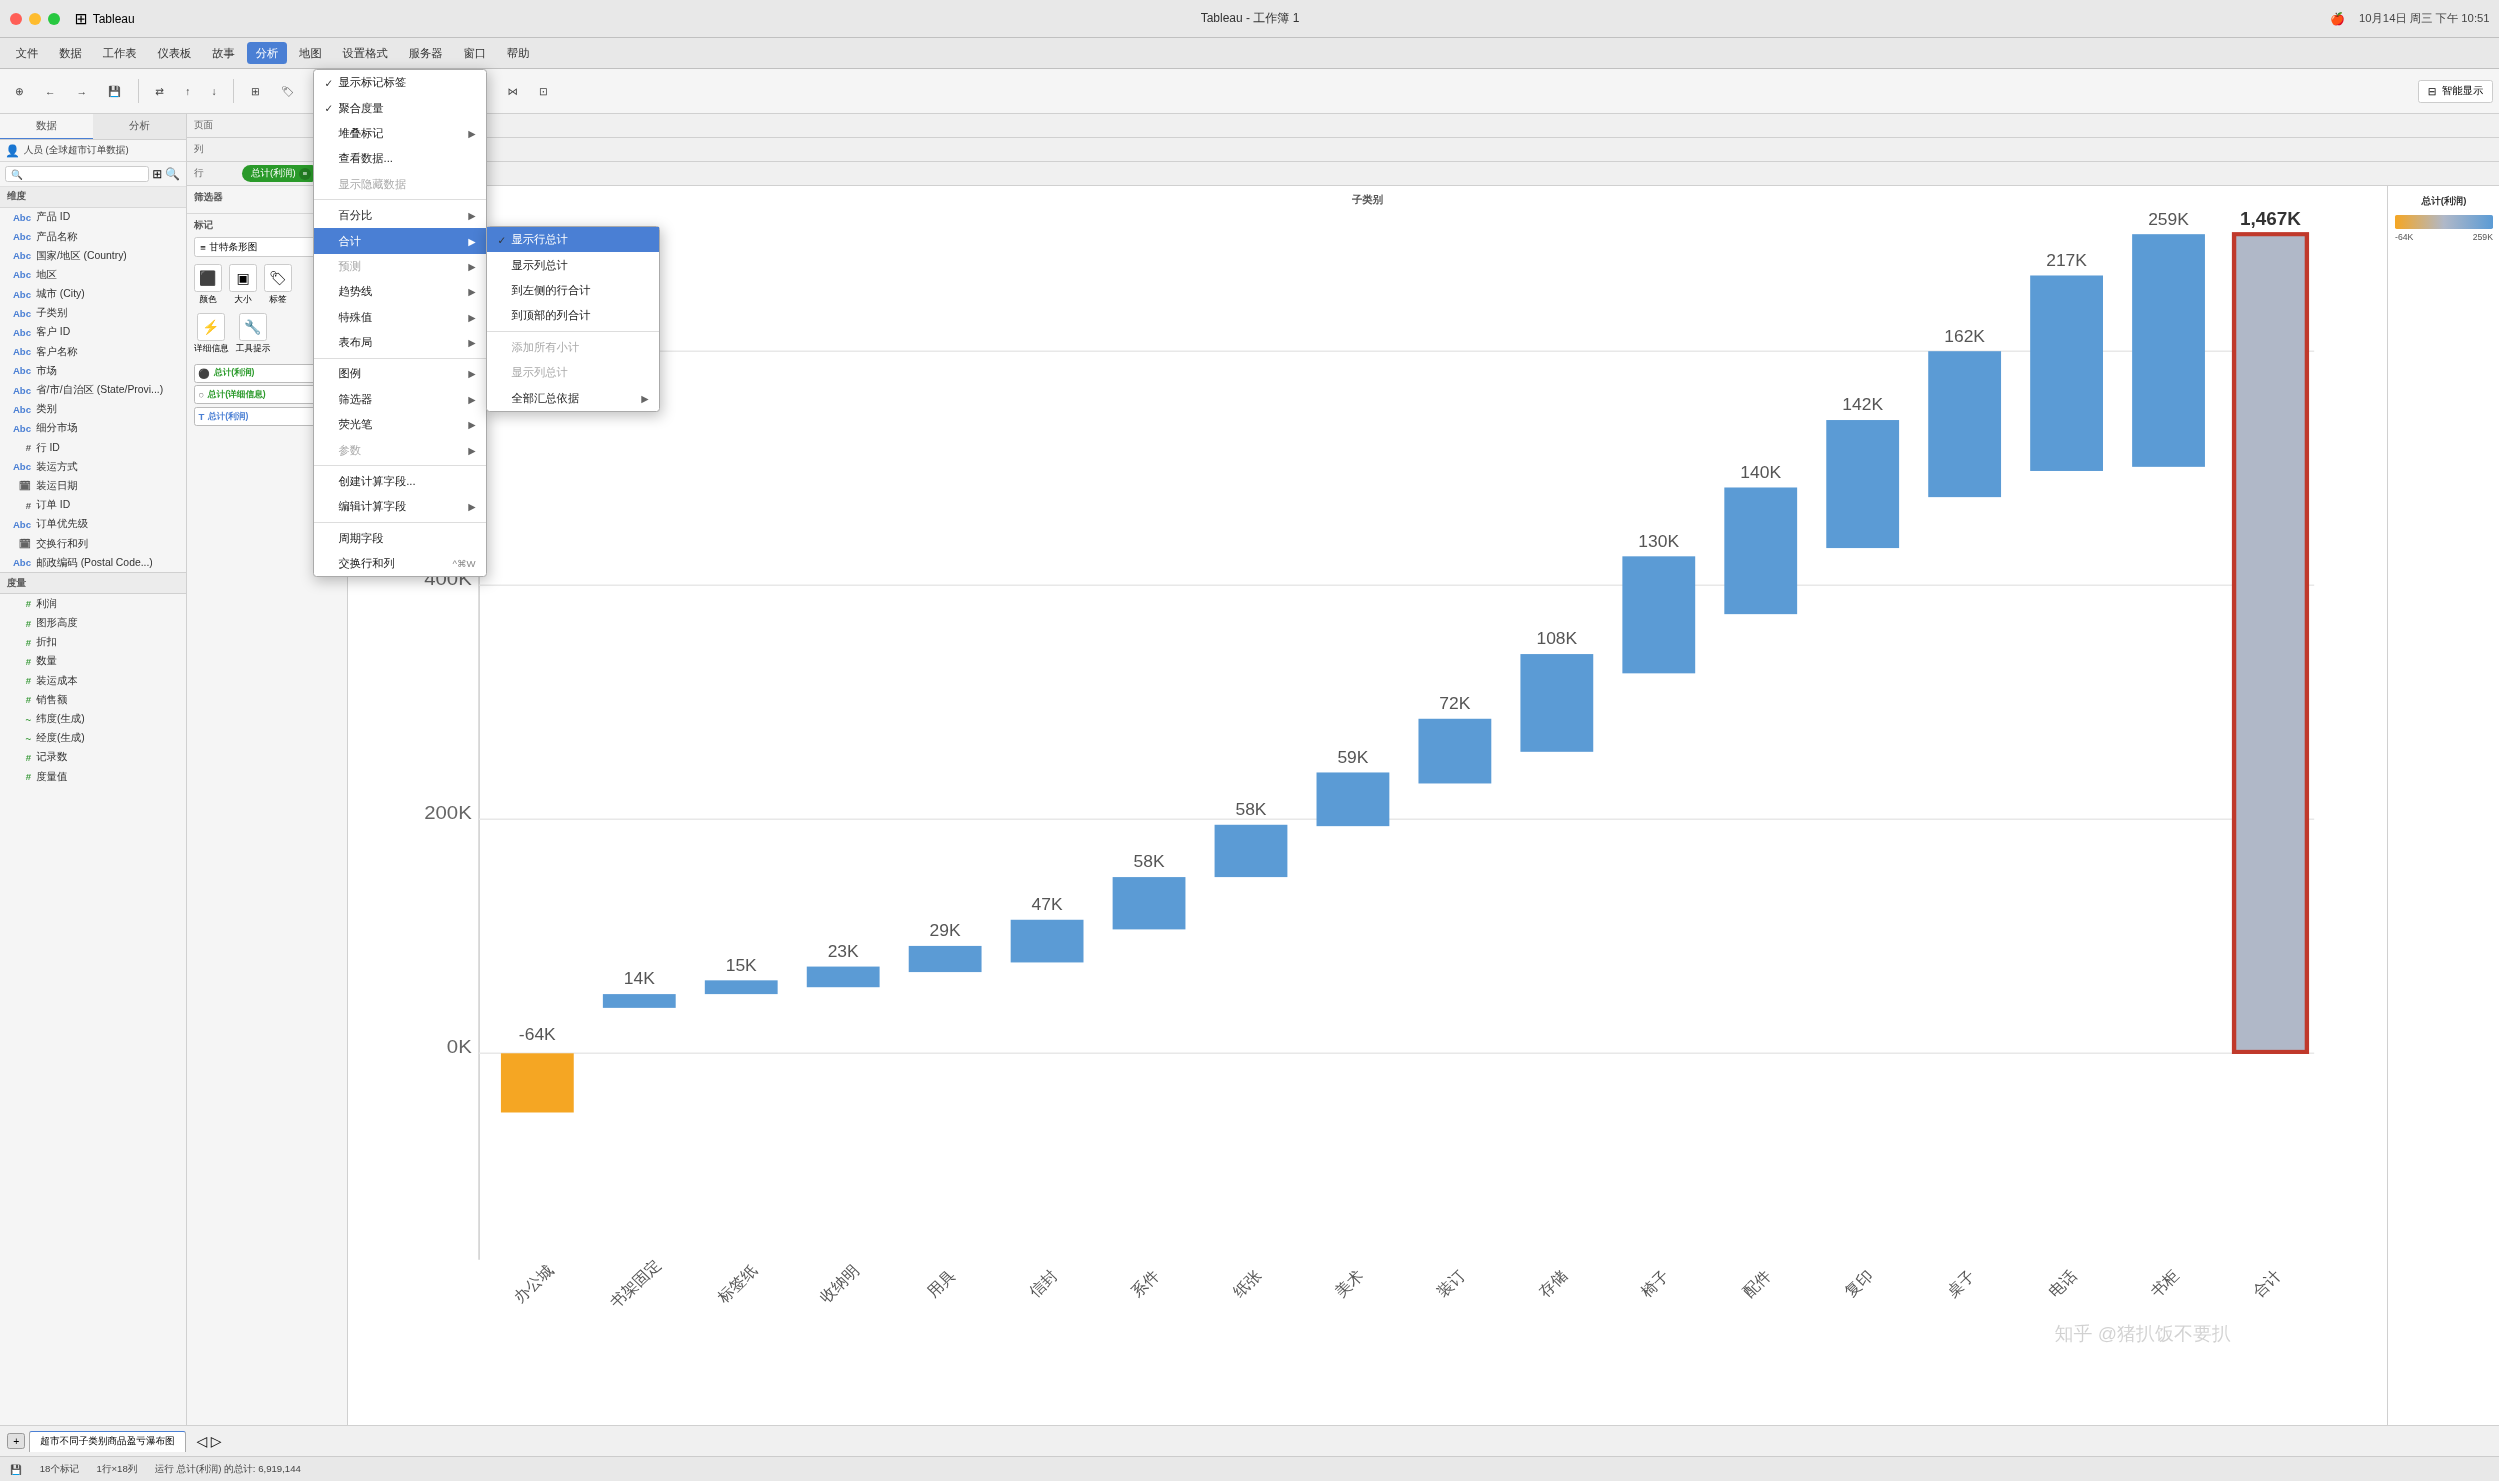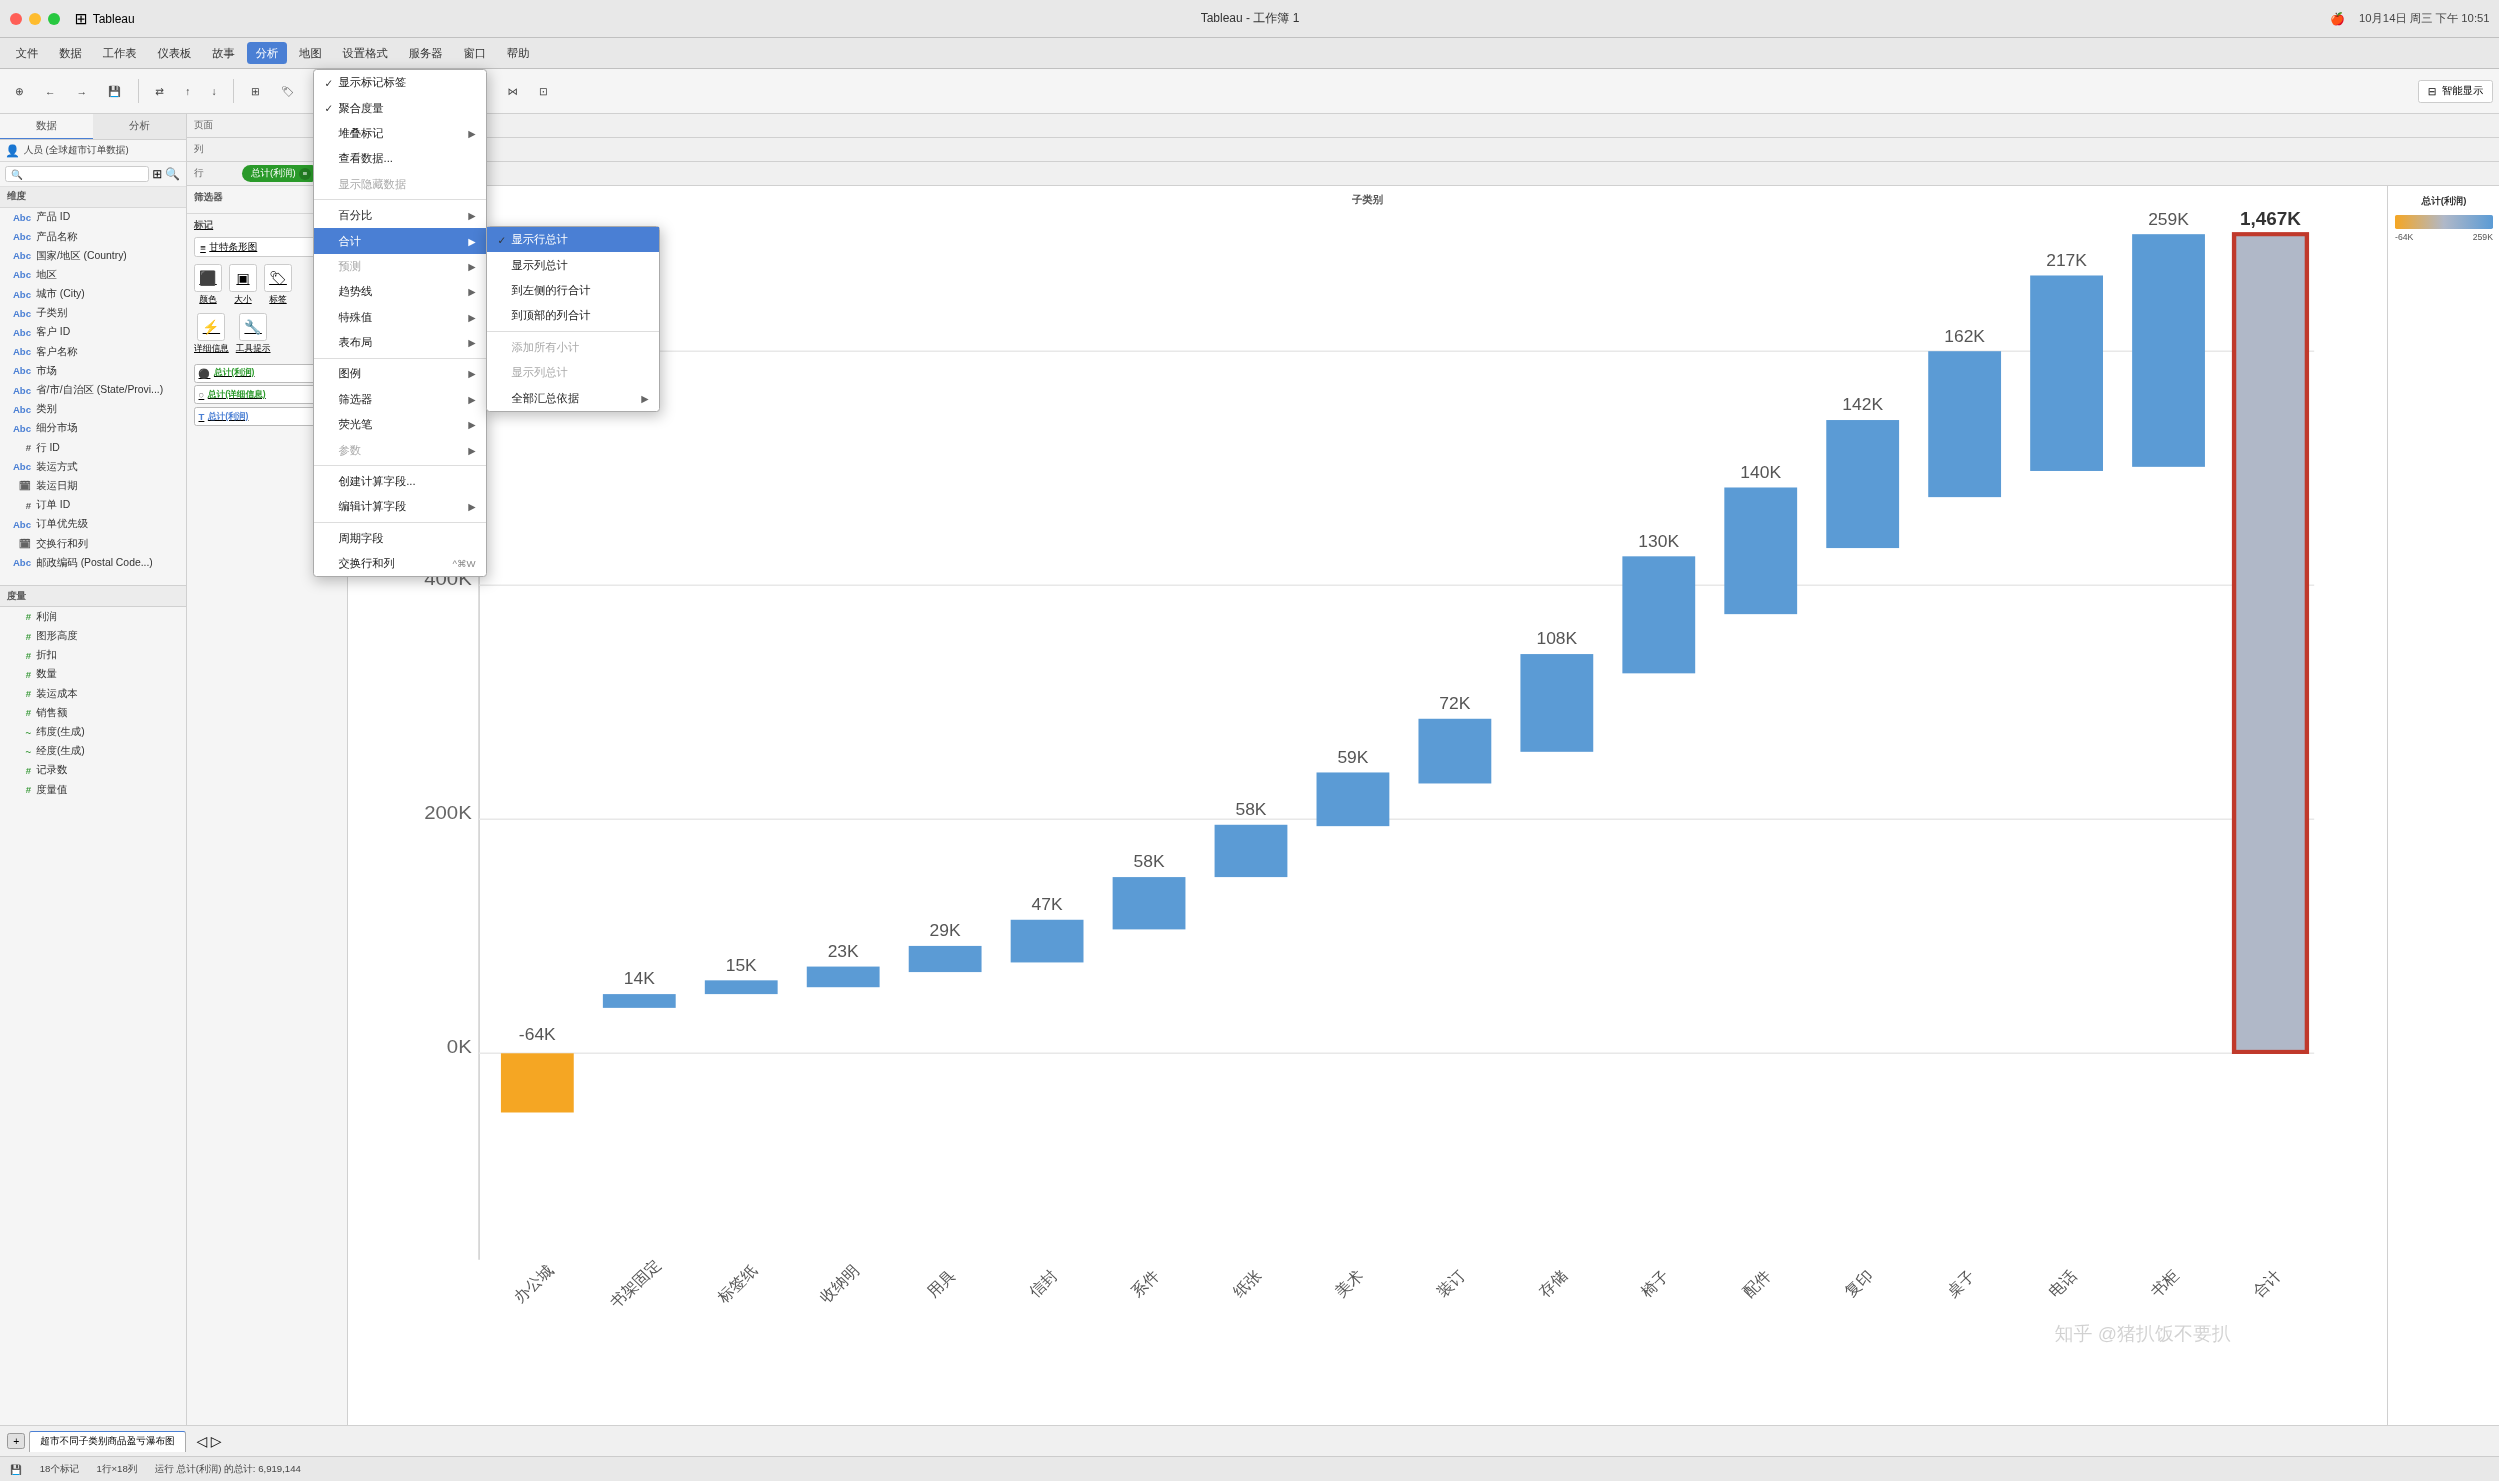--- a/index.html
+++ b/index.html
@@ -190,21 +190,21 @@
     .field-type.green { color: #3a9a3a; }
     .field-dim-label { color: #333; font-size: 10.4px; }
     .section-divider {
       padding: 3.5px 7px;
       font-size: 9.6px;
       font-weight: 700;
       color: #555;
       background: #ececec;
       border-top: 0.9px solid #d0d0d0;
       border-bottom: 0.9px solid #d0d0d0;
-      margin-top: 13px;
+      margin-top: 0;
     }
     .shelf-row {
       display: flex;
       align-items: center;
       gap: 5.2px;
       padding: 1.7px 0;
       min-height: 24px;
     }
     .shelf-label {
       font-size: 9.6px;
@@ -572,21 +572,21 @@
     </div>
 
     <div style="display:flex; flex:1; overflow:hidden;">
 
       <div style="width:161px; background:#f5f5f5; border-right:0.9px solid #d0d0d0; display:flex; flex-direction:column; flex-shrink:0;">
 
         <div style="padding:5.2px 7px; border-bottom:0.9px solid #d8d8d8;">
           <div style="font-size:9.6px; font-weight:600; color:#555; margin-bottom:3.5px;">筛选器</div>
         </div>
 
-        <div style="padding:5.2px 7px; flex:1;text-decoration:underline;">
+        <div style="padding:5.2px 7px; flex:1;">
           <div style="font-size:9.6px; font-weight:600; color:#555; margin-bottom:5.2px;">标记</div>
 
           <div style="display:flex; align-items:center; border:0.9px solid #ccc; border-radius:2.6px; padding:2.6px 5.2px; background:white; font-size:9.6px; gap:3.5px; margin-bottom:7px; cursor:pointer;">
             <span>≡</span>
             <span>甘特条形图</span>
             <span style="margin-left:auto;">▼</span>
           </div>
 
           <div style="display:flex; gap:7px; margin-bottom:7px;">
             <div style="display:flex; flex-direction:column; align-items:center; gap:1.7px; font-size:8.7px;">

